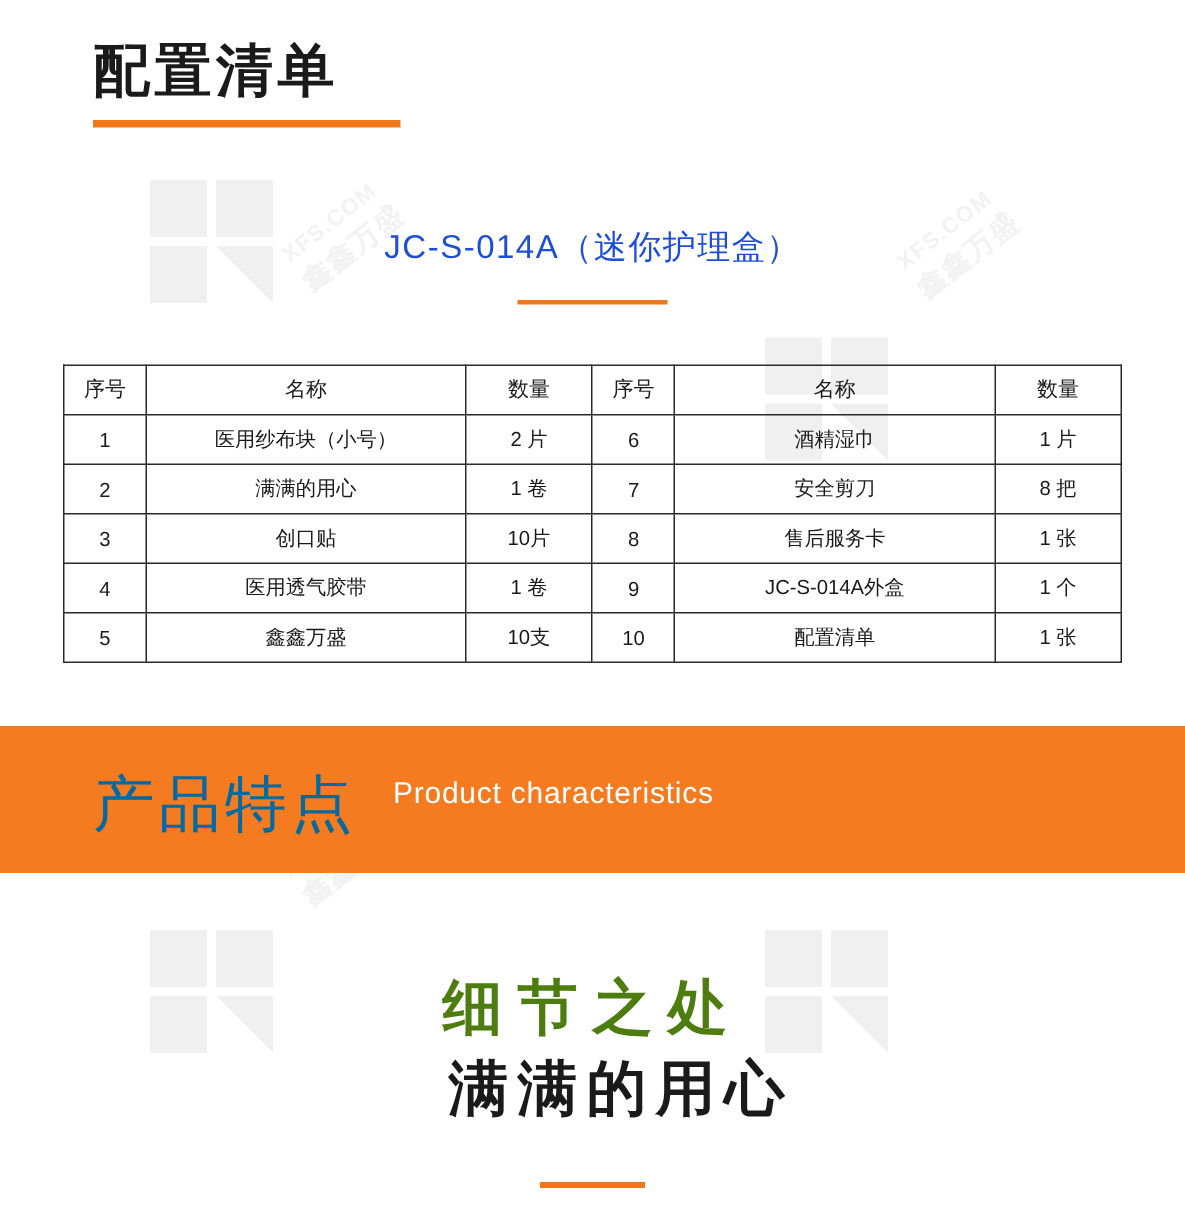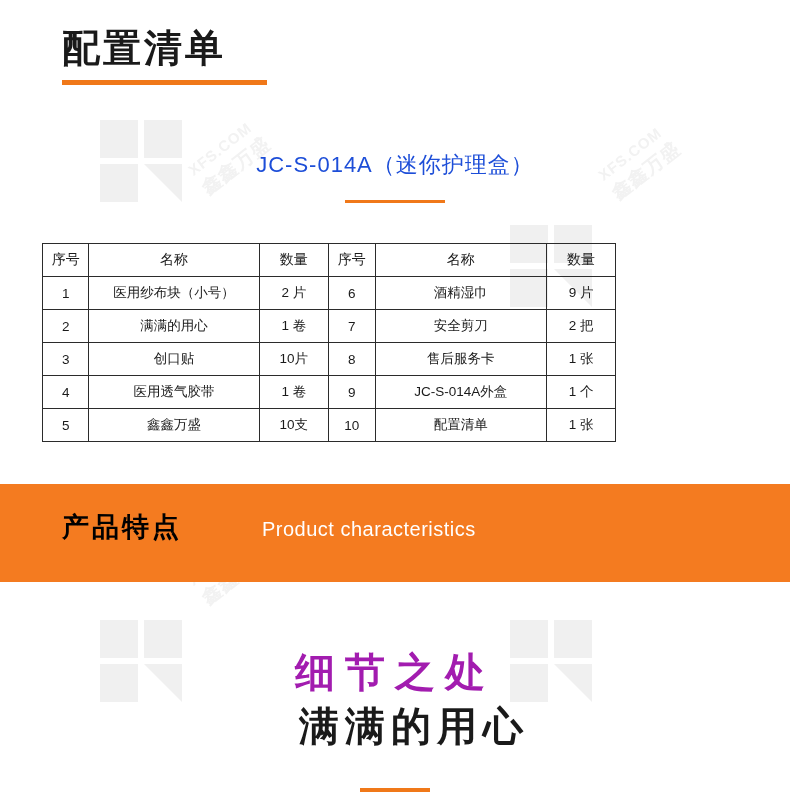--- a/index.html
+++ b/index.html
@@ -93,21 +93,21 @@
     width: 100px;
     height: 3px;
     background: #f07819;
   }
 
   
   .spec-table {
     position: absolute;
     left: 42px;
     top: 243px;
-    width: 574px;
+    width: 706px;
     border-collapse: collapse;
     background: transparent;
   }
   .spec-table td, .spec-table th {
     border: 1px solid #2b2b2b;
     height: 32px;
     text-align: center;
     font-size: 13.5px;
     font-weight: normal;
     color: #1a1a1a;
@@ -125,23 +125,23 @@
     left: 0;
     top: 484px;
     width: 790px;
     height: 98px;
     background: #f47b20;
   }
   .band-cn {
     position: absolute;
     left: 62px;
     top: 509px;
-    font-size: 27px;
-    font-weight: bold;
-    color: #000000;
+    font-size: 41px;
+    font-weight: normal;
+    color: #0369a1;
     letter-spacing: 3px;
   }
   .band-en {
     position: absolute;
     left: 262px;
     top: 518px;
     font-size: 20px;
     color: #ffffff;
     letter-spacing: 0.5px;
   }
@@ -150,21 +150,21 @@
   .slogan {
     position: absolute;
     left: 0;
     top: 645px;
     width: 790px;
     text-align: center;
   }
   .slogan .line1 {
     font-size: 40px;
     font-weight: bold;
-    color: #a21caf;
+    color: #4d7c0f;
     letter-spacing: 10px;
     line-height: 1.35;
   }
   .slogan .line2 {
     font-size: 40px;
     font-weight: bold;
     color: #1a1a1a;
     letter-spacing: 6px;
     line-height: 1.35;
     padding-left: 38px;
@@ -244,29 +244,29 @@
         <th class="col-qty">数量</th>
       </tr>
     </thead>
     <tbody>
       <tr>
         <td>1</td>
         <td>医用纱布块（小号）</td>
         <td>2 片</td>
         <td>6</td>
         <td>酒精湿巾</td>
-        <td>9 片</td>
+        <td>1 片</td>
       </tr>
       <tr>
         <td>2</td>
         <td>满满的用心</td>
         <td>1 卷</td>
         <td>7</td>
         <td>安全剪刀</td>
-        <td>2 把</td>
+        <td>8 把</td>
       </tr>
       <tr>
         <td>3</td>
         <td>创口贴</td>
         <td>10片</td>
         <td>8</td>
         <td>售后服务卡</td>
         <td>1 张</td>
       </tr>
       <tr>

